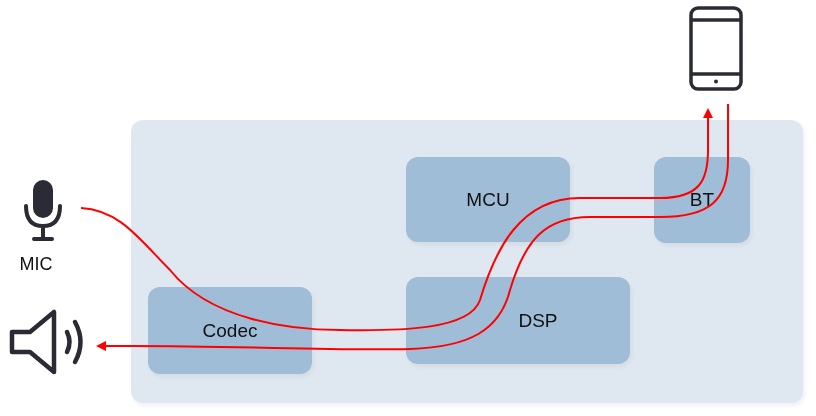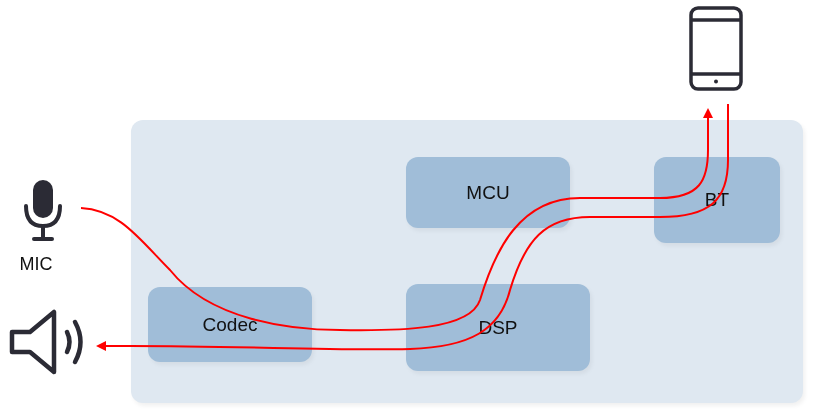--- a/index.html
+++ b/index.html
@@ -4,24 +4,24 @@
 <style>
   html, body { margin:0; padding:0; background:#ffffff; }
   body { width:816px; height:416px; position:relative; overflow:hidden;
          font-family:"Liberation Sans", "DejaVu Sans", sans-serif; }
   .container { position:absolute; left:131px; top:120px; width:672px; height:283px;
                background:#dfe8f1; border-radius:12px;
                box-shadow: 2px 3px 4px rgba(0,0,0,0.06); }
   .block { position:absolute; background:#a0bdd8; border-radius:12px;
            display:flex; align-items:center; justify-content:center;
            font-size:19px; color:#111; box-shadow: 2px 3px 4px rgba(0,0,0,0.05); }
-  #blk-mcu   { left:406px; top:157px; width:164px; height:71px; }
-  #blk-bt    { left:654px; top:157px; width:126px; height:86px; }
-  #blk-codec { left:148px; top:287px; width:164px; height:75px; }
-  #blk-dsp   { left:406px; top:284px; width:184px; height:87px; }
+  #blk-mcu   { left:406px; top:157px; width:164px; height:85px; }
+  #blk-bt    { left:654px; top:157px; width:96px; height:86px; }
+  #blk-codec { left:148px; top:287px; width:164px; height:87px; }
+  #blk-dsp   { left:406px; top:277px; width:184px; height:87px;padding-left:40px; }
   .label-mic { position:absolute; left:14px; top:254px; width:44px; text-align:center;
                font-size:18px; color:#111; }
   svg.overlay { position:absolute; left:0; top:0; }
 </style>
 </head>
 <body>
 
 <div class="container"></div>
 
 <div class="block" id="blk-mcu">

